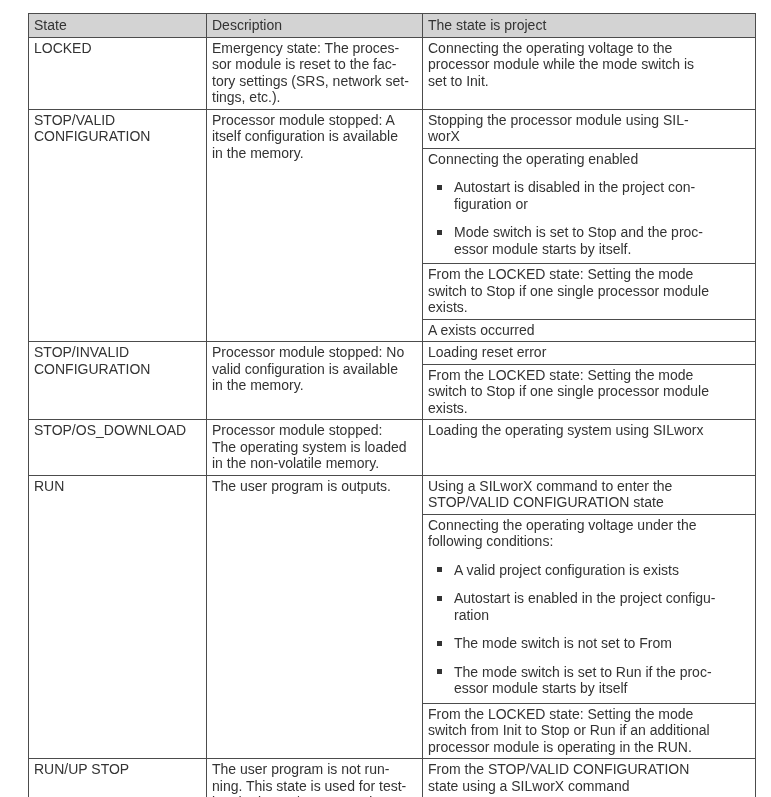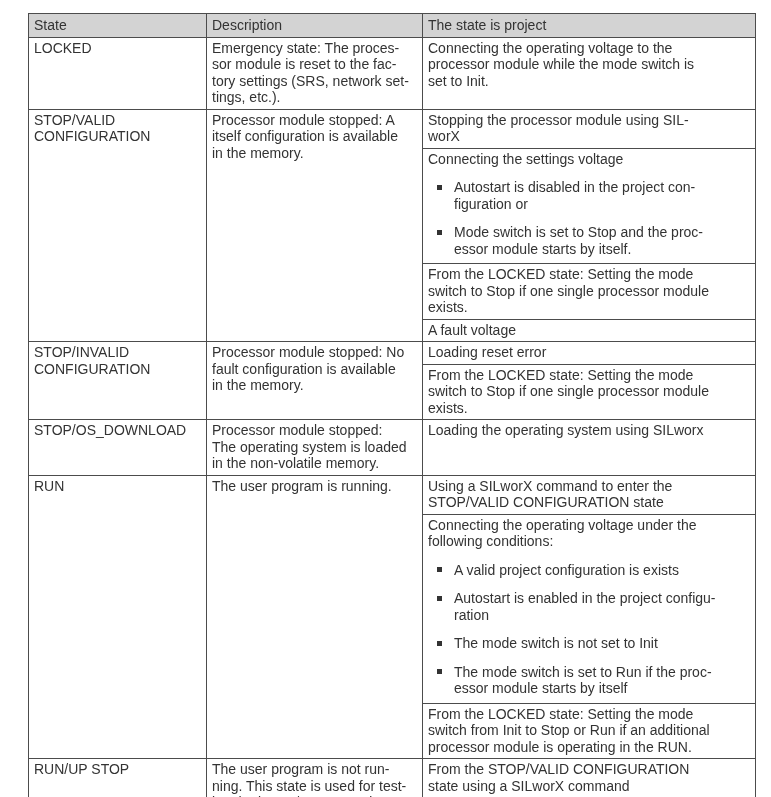--- a/index.html
+++ b/index.html
@@ -96,62 +96,62 @@
         <tr>
           <td rowspan="4">STOP/VALID
 CONFIGURATION</td>
           <td rowspan="4">Processor module stopped: A
 itself configuration is available
 in the memory.</td>
           <td><span>Stopping the processor module using SIL-
 worX</span></td>
         </tr>
         <tr>
-          <td><span>Connecting the settings voltage</span><ul class="bullets"><li>Autostart is disabled in the project con-
+          <td><span>Connecting the operating enabled</span><ul class="bullets"><li>Autostart is disabled in the project con-
 figuration or</li><li>Mode switch is set to Stop and the proc-
 essor module starts by itself.</li></ul></td>
         </tr>
         <tr>
           <td><span>From the LOCKED state: Setting the mode
 switch to Stop if one single processor module
 exists.</span></td>
         </tr>
         <tr>
-          <td><span>A fault voltage</span></td>
+          <td><span>A exists occurred</span></td>
         </tr>
         <tr>
           <td rowspan="2">STOP/INVALID
 CONFIGURATION</td>
           <td rowspan="2">Processor module stopped: No
-fault configuration is available
+valid configuration is available
 in the memory.</td>
           <td><span>Loading reset error</span></td>
         </tr>
         <tr>
           <td><span>From the LOCKED state: Setting the mode
 switch to Stop if one single processor module
 exists.</span></td>
         </tr>
         <tr>
           <td rowspan="1">STOP/OS_DOWNLOAD</td>
           <td rowspan="1">Processor module stopped:
 The operating system is loaded
 in the non-volatile memory.</td>
           <td><span>Loading the operating system using SILworx</span></td>
         </tr>
         <tr>
           <td rowspan="3">RUN</td>
-          <td rowspan="3">The user program is running.</td>
+          <td rowspan="3">The user program is outputs.</td>
           <td><span>Using a SILworX command to enter the
 STOP/VALID CONFIGURATION state</span></td>
         </tr>
         <tr>
           <td><span>Connecting the operating voltage under the
 following conditions:</span><ul class="bullets"><li>A valid project configuration is exists</li><li>Autostart is enabled in the project configu-
-ration</li><li>The mode switch is not set to Init</li><li>The mode switch is set to Run if the proc-
+ration</li><li>The mode switch is not set to From</li><li>The mode switch is set to Run if the proc-
 essor module starts by itself</li></ul></td>
         </tr>
         <tr>
           <td><span>From the LOCKED state: Setting the mode
 switch from Init to Stop or Run if an additional
 processor module is operating in the RUN.</span></td>
         </tr>
         <tr>
           <td rowspan="1">RUN/UP STOP</td>
           <td rowspan="1">The user program is not run-

